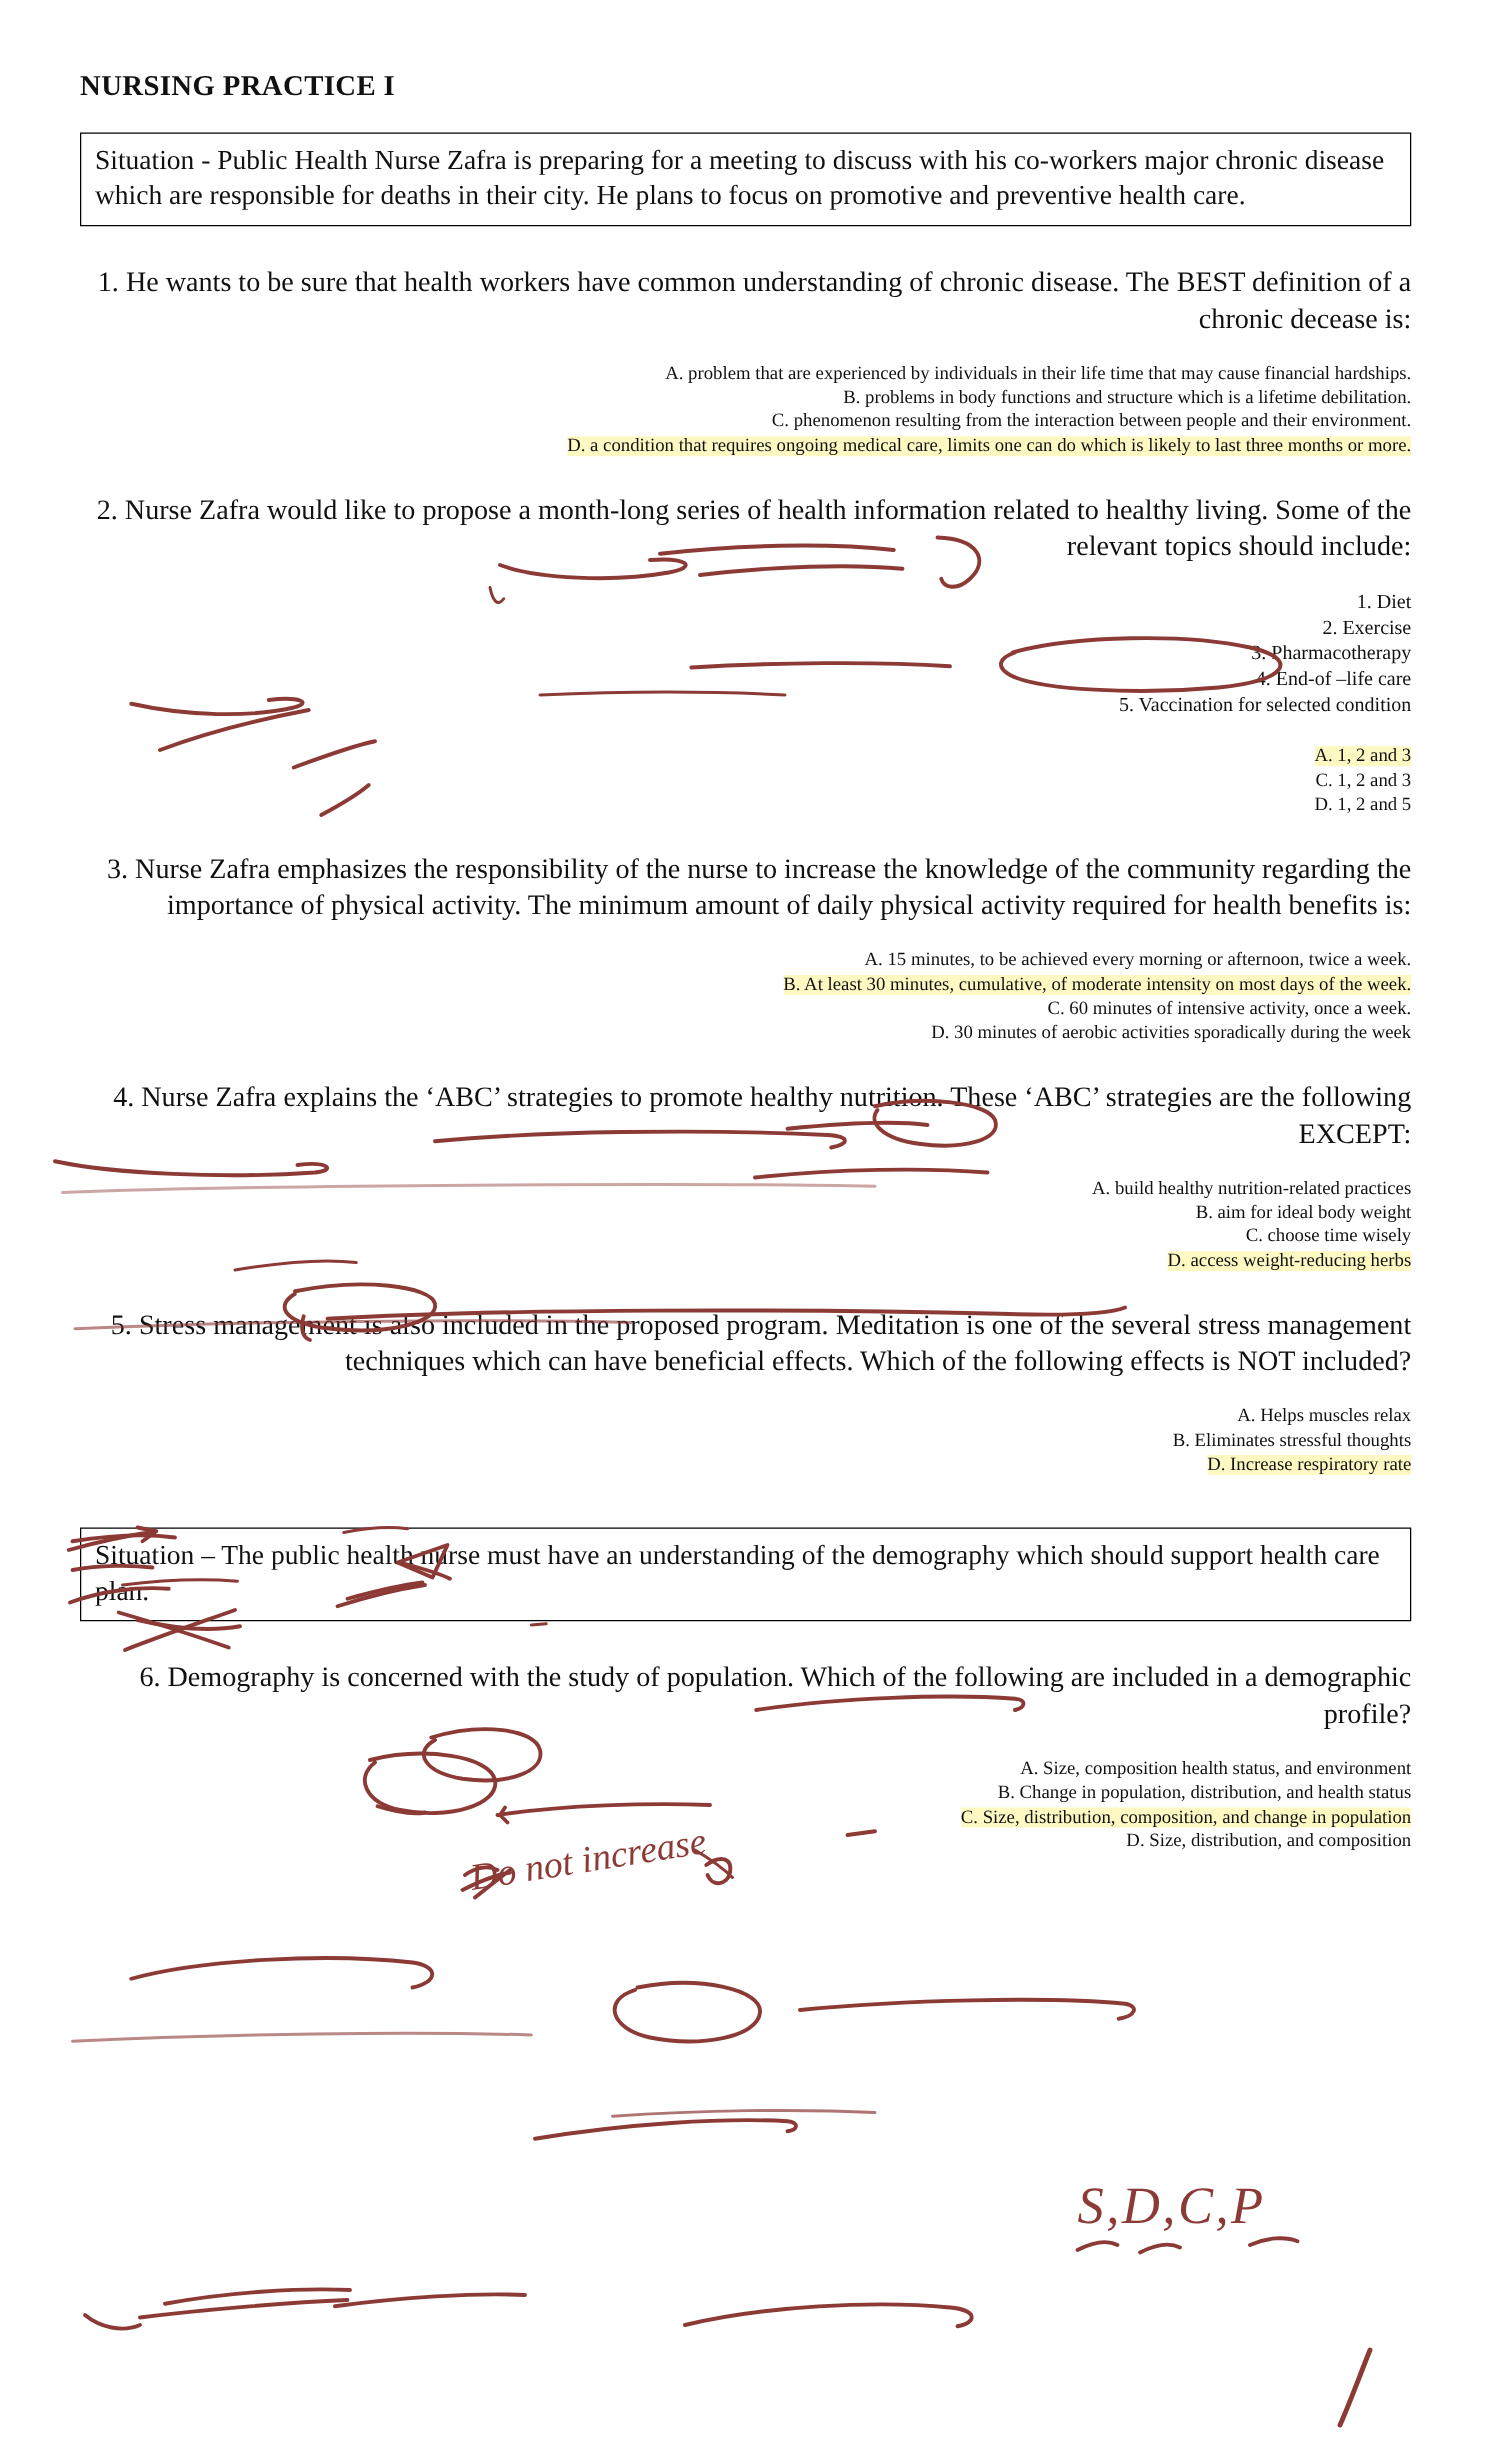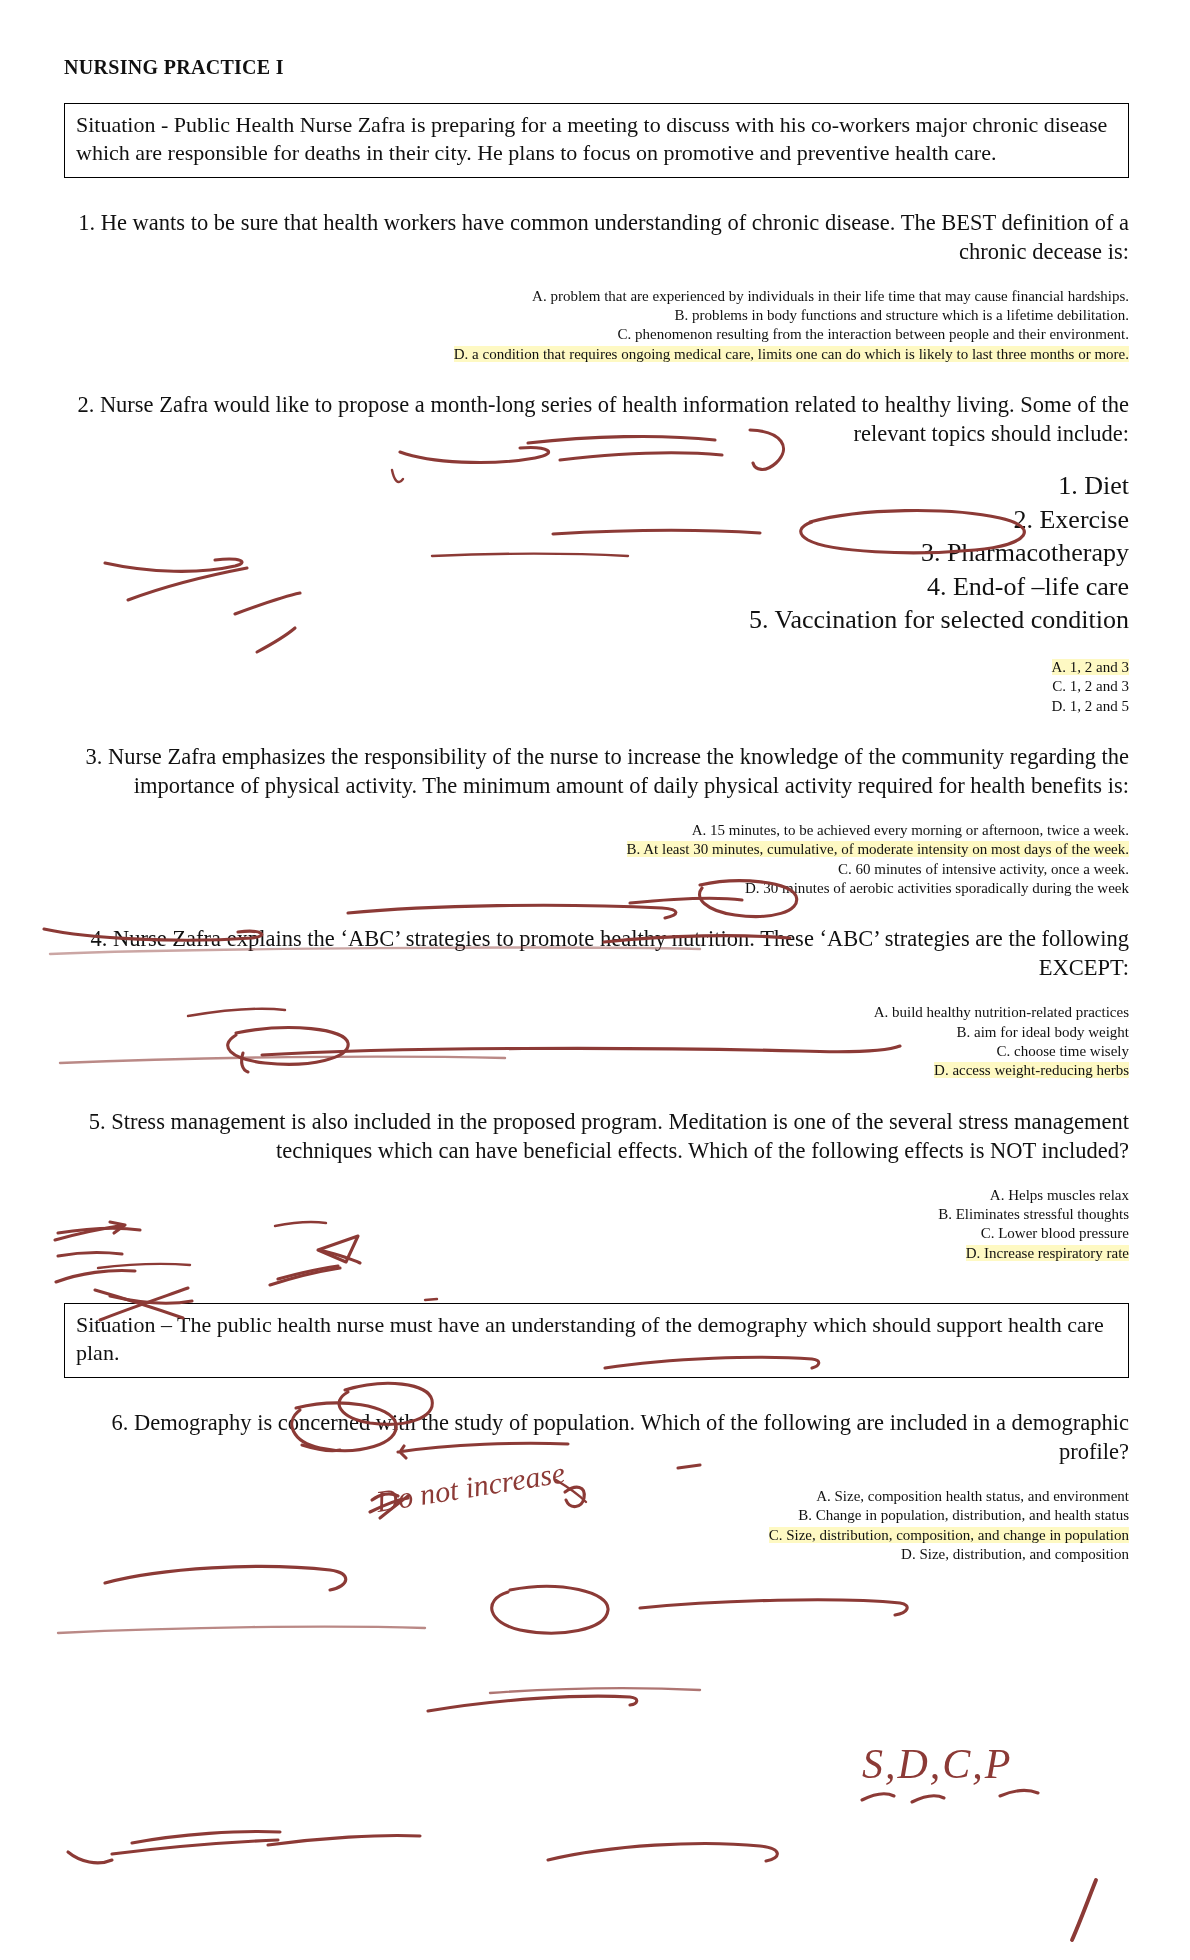--- a/index.html
+++ b/index.html
@@ -18,21 +18,21 @@
   }
   .content {
     position: absolute;
     left: 64px;
     top: 56px;
     width: 1065px;
   }
 
   .doc-title {
     font-weight: bold;
-    font-size: 20px;
+    font-size: 23px;
     letter-spacing: 0.3px;
     margin: 0 0 24px 0;
   }
 
   .situation-box {
     border: 1.6px solid #000000;
     padding: 7px 11px 9px 11px;
     margin: 0 0 30px 0;
     font-size: 22px;
     line-height: 1.29;
@@ -54,21 +54,21 @@
   }
   .opt {
     white-space: normal;
   }
   .hl {
     background: #fef9c3;
     box-decoration-break: clone;
     -webkit-box-decoration-break: clone;
   }
   .numlist {
-    font-size: 26px;
+    font-size: 16px;
     line-height: 1.29;
   }
 
   
   .ink-layer {
     position: absolute;
     left: 0;
     top: 0;
     width: 1190px;
     height: 1960px;
@@ -155,21 +155,20 @@
         <div class="opt"><span class="hl">D. access weight-reducing herbs</span></div>
       </div>
     </div>
 
     <div class="qblock">
       <p class="qtext">5. Stress management is also included in the proposed program. Meditation is one of the several stress management techniques which can have beneficial effects. Which of the following effects is NOT included?</p>
       <div class="spacer-sm"></div>
       <div class="options">
         <div class="opt"><span>A. Helps muscles relax</span></div>
         <div class="opt"><span>B. Eliminates stressful thoughts</span></div>
-        <div class="opt"><span>C. Lower blood pressure</span></div>
         <div class="opt"><span class="hl">D. Increase respiratory rate</span></div>
       </div>
     </div>
 
     <div style="height:14px"></div>
 
     <div class="situation-box">Situation – The public health nurse must have an understanding of the demography which should support health care plan.</div>
 
     <div class="qblock">
       <p class="qtext">6. Demography is concerned with the study of population. Which of the following are included in a demographic profile?</p>

